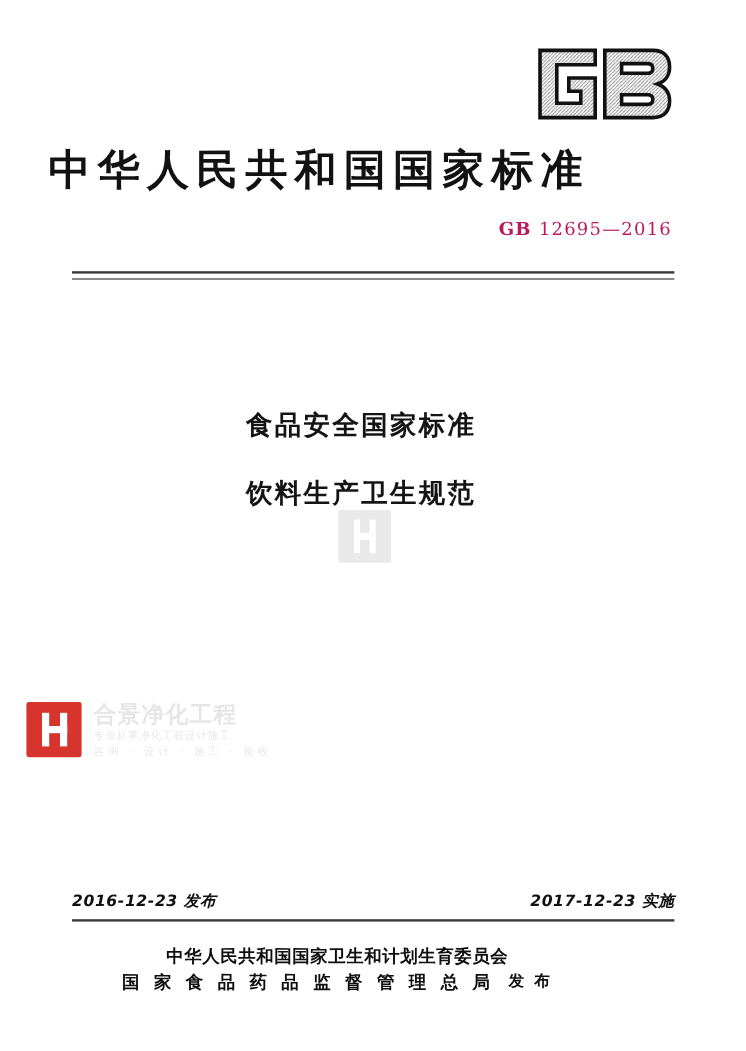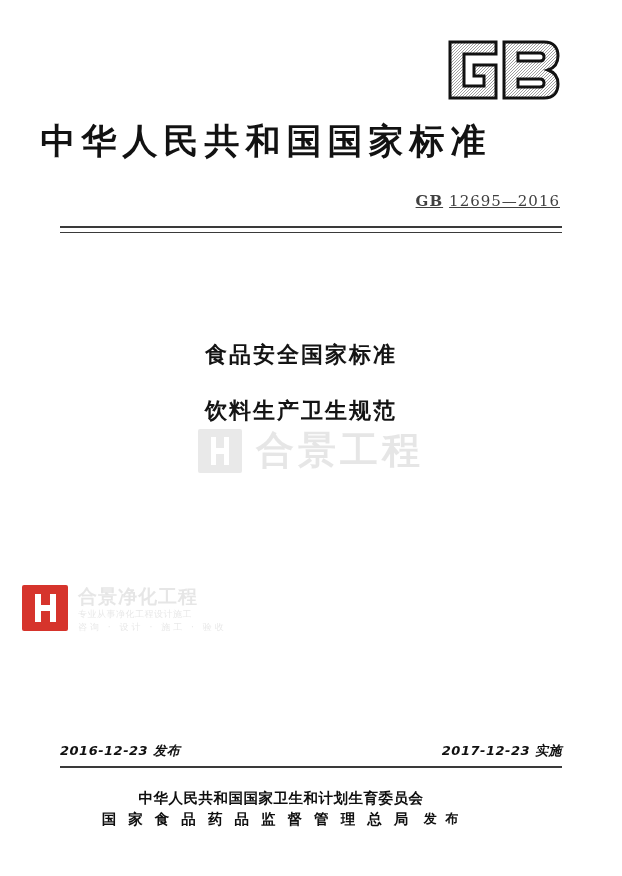--- a/index.html
+++ b/index.html
@@ -40,27 +40,26 @@
     font-size: 35px;
     font-weight: bold;
     letter-spacing: 6px;
     color: #121212;
     white-space: nowrap;
   }
 
   
   .std-number {
     position: absolute;
-    top: 192px;
+    top: 182px;
     right: 62px;
     font-family: "DejaVu Serif", "Liberation Serif", serif;
     font-size: 15px;
     letter-spacing: 1px;
-    color: #404040;
-    text-decoration: underline;
+    color: #be185d;
   }
   .std-number .prefix {
     font-weight: bold;
     margin-right: 6px;
   }
 
   
   .rule {
     position: absolute;
     left: 60px;
@@ -272,21 +271,20 @@
 
   <div class="subtitle-block">
     <div class="subtitle-line">食品安全国家标准</div>
     <div class="subtitle-line">饮料生产卫生规范</div>
   </div>
 
   <div class="watermark-center">
     <div class="wm-mark">
       <div class="wm-bar"></div>
     </div>
-    <div class="wm-text">合景工程</div>
   </div>
 
   <div class="watermark-left">
     <div class="wml-mark">
       <div class="v1"></div>
         <div class="v2"></div>
         <div class="hb"></div>
     </div>
     <div class="wml-text">
       <div class="wml-line1">合景净化工程</div>

